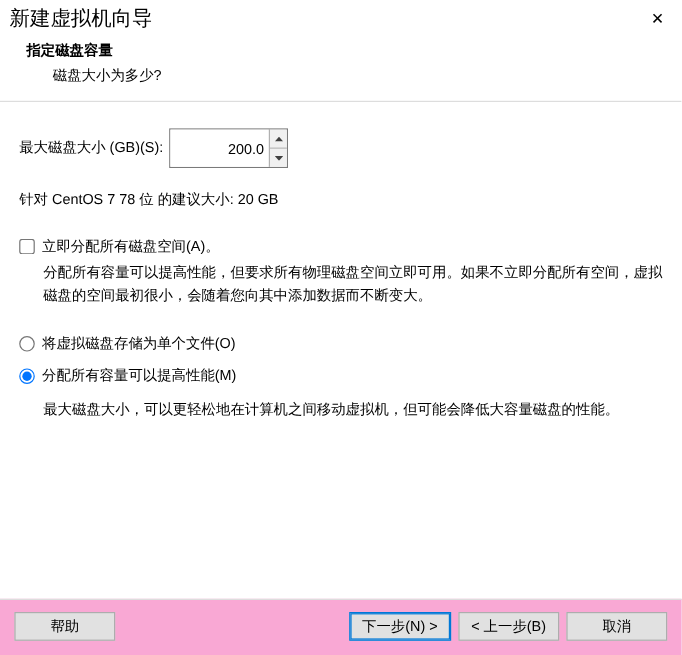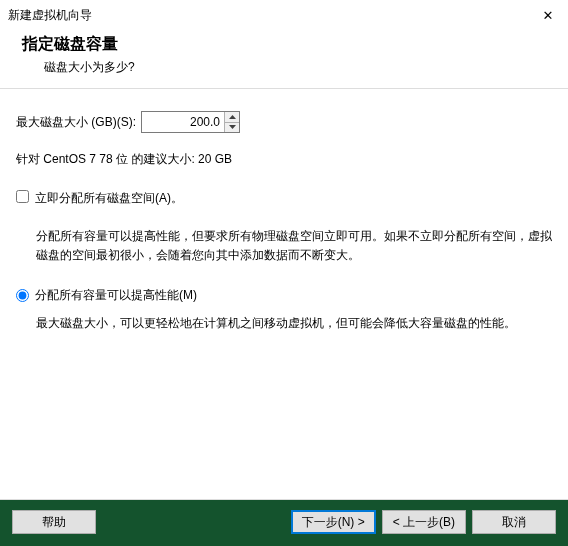--- a/index.html
+++ b/index.html
@@ -12,33 +12,33 @@
     overflow: hidden;
     color: #000;
   }
   .titlebar {
     display: flex;
     align-items: center;
     justify-content: space-between;
     padding: 6px 10px 6px 8px;
     height: 30px;
   }
-  .titlebar .title { font-size: 12px; }
+  .titlebar .title { font-size: 17px; }
   .close {
     width: 20px; height: 20px;
     display: flex; align-items: center; justify-content: center;
     cursor: default;
     font-size: 13px;
   }
   .header-block {
     padding: 4px 0 12px 22px;
   }
   .header-block .heading {
     font-weight: bold;
-    font-size: 16px;
+    font-size: 12px;
     margin-bottom: 4px;
   }
   .header-block .subheading {
     font-size: 12px;
     padding-left: 22px;
   }
   .hr {
     border: none;
     border-top: 1px solid #ddd;
     margin: 0;
@@ -49,21 +49,21 @@
   .row-size {
     display: flex;
     align-items: center;
     gap: 5px;
     margin-bottom: 18px;
   }
   .row-size label { font-size: 12px; }
   .spinner-wrap {
     display: flex;
     border: 1px solid #7a7a7a;
-    height: 22px;
+    height: 33px;
     background: #fff;
   }
   .spinner-wrap input {
     border: none;
     width: 82px;
     text-align: right;
     padding: 0 4px;
     font-size: 12px;
     outline: none;
     font-family: inherit;
@@ -79,22 +79,23 @@
     display: flex; align-items: center; justify-content: center;
     background: #f0f0f0;
     border-bottom: 1px solid #b0b0b0;
     line-height: 1;
   }
   .spin-btns .sbtn:last-child { border-bottom: none; }
   .spin-btns svg { width: 7px; height: 4px; display: block; }
   .hint { font-size: 12px; margin-bottom: 22px; }
   .checkbox-row {
     display: flex;
+    align-items: center;
     gap: 6px;
-    margin-bottom: 20px;
+    margin-bottom: 4px;
   }
   .checkbox-row input[type=checkbox] {
     width: 13px; height: 13px;
   }
   .desc {
     font-size: 12px;
     line-height: 1.6;
     padding-left: 20px;
     margin-bottom: 22px;
   }
@@ -112,21 +113,21 @@
     line-height: 1.6;
     padding-left: 20px;
   }
   .footer {
     position: absolute;
     bottom: 0; left: 0; right: 0;
     border-top: 1px solid #ddd;
     padding: 10px 12px 12px 12px;
     display: flex;
     align-items: center;
-    background: #14532d;
+    background: #f9a8d4;
   }
   .footer .spacer { flex: 1; }
   .btn {
     min-width: 84px;
     height: 24px;
     background: #e1e1e1;
     border: 1px solid #adadad;
     font-size: 12px;
     font-family: inherit;
     padding: 0 10px;
@@ -178,20 +179,24 @@
 
   <div class="hint">针对 CentOS 7 78 位 的建议大小: 20 GB</div>
 
   <div class="checkbox-row">
     <input type="checkbox" style="">
     <label>立即分配所有磁盘空间(A)。</label>
   </div>
   <div class="desc">分配所有容量可以提高性能，但要求所有物理磁盘空间立即可用。如果不立即分配所有空间，虚拟磁盘的空间最初很小，会随着您向其中添加数据而不断变大。</div>
 
   <div class="radio-row">
+    <input type="radio" name="storemode" style="">
+    <label>将虚拟磁盘存储为单个文件(O)</label>
+  </div>
+  <div class="radio-row">
     <input type="radio" name="storemode" checked="" style="">
     <label>分配所有容量可以提高性能(M)</label>
   </div>
   <div class="desc2">最大磁盘大小，可以更轻松地在计算机之间移动虚拟机，但可能会降低大容量磁盘的性能。</div>
 
 </div>
 
 <div class="footer">
   <button class="btn help">帮助</button>
   <div class="spacer"></div>

